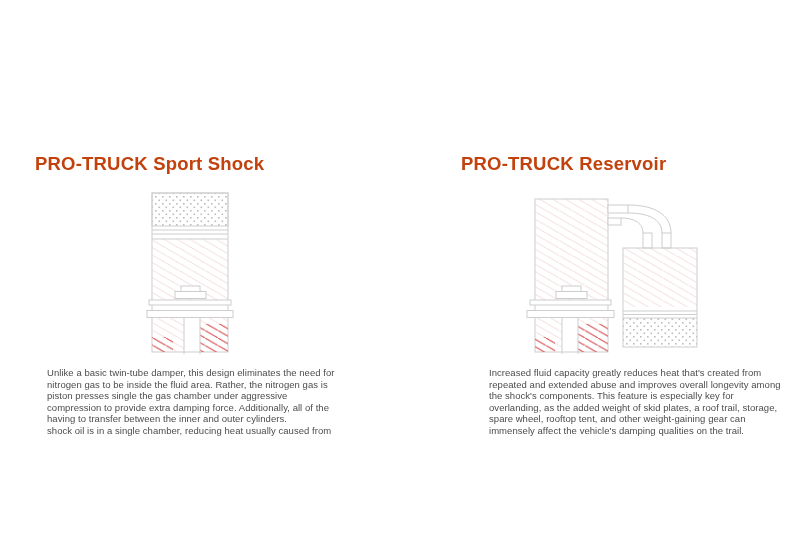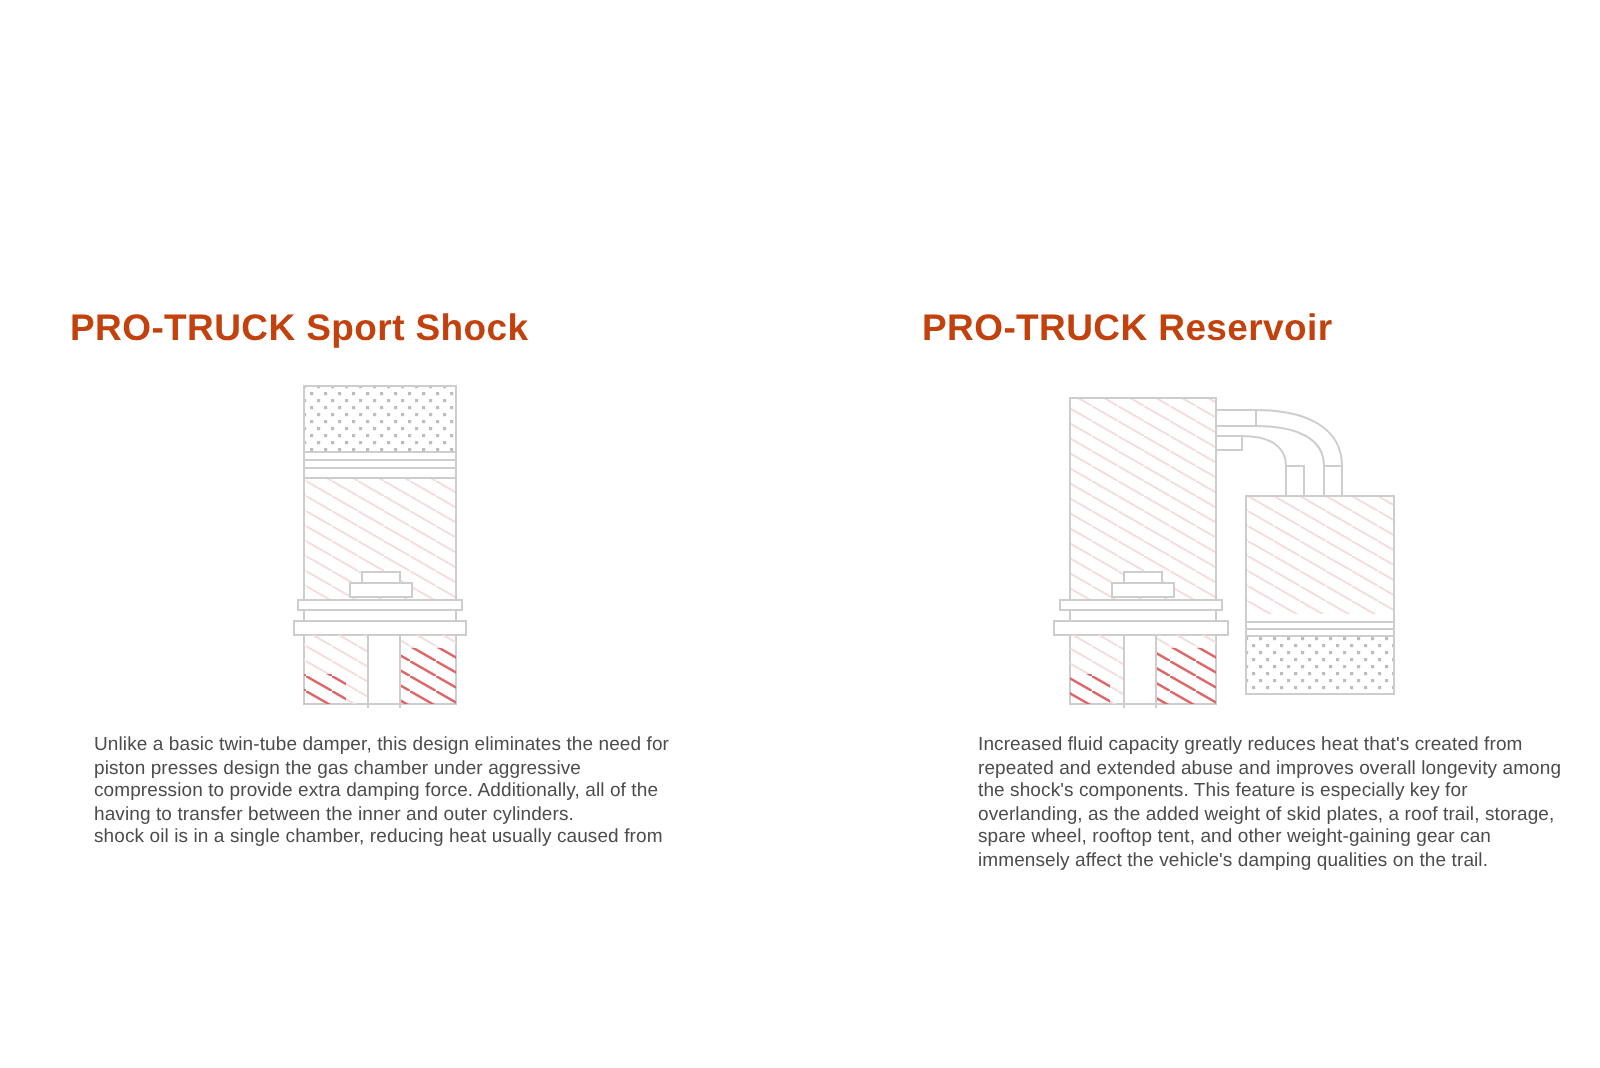--- a/index.html
+++ b/index.html
@@ -62,21 +62,22 @@
     <rect x="12" y="129.5" width="32" height="34.5" fill="url(#hatchA)"></rect>
     <rect x="60" y="129.5" width="28" height="34.5" fill="url(#hatchA)"></rect>
     <rect x="12" y="149" width="21" height="15" fill="url(#redA)"></rect>
     <rect x="60" y="136" width="28" height="28" fill="url(#redA)"></rect>
 
     <path d="M44,129.5 V166 M60,129.5 V166" stroke="#cdcdcd" fill="none"></path>
   </svg>
 
   <div class="desc left">
     <div>Unlike a basic twin-tube damper, this design eliminates the need for</div>
-    <div>piston presses design the gas chamber under aggressive</div>
+    <div>nitrogen gas to be inside the fluid area. Rather, the nitrogen gas is</div>
+    <div>piston presses single the gas chamber under aggressive</div>
     <div>compression to provide extra damping force. Additionally, all of the</div>
     <div>having to transfer between the inner and outer cylinders.</div>
     <div>shock oil is in a single chamber, reducing heat usually caused from</div>
   </div>
 
   <h2 class="col-title right">PRO-TRUCK Reservoir</h2>
 
   <svg class="diagram right" width="180" height="170" viewBox="0 0 180 170">
     <defs>
       <pattern id="hatchB" width="13" height="7.5" patternUnits="userSpaceOnUse">

